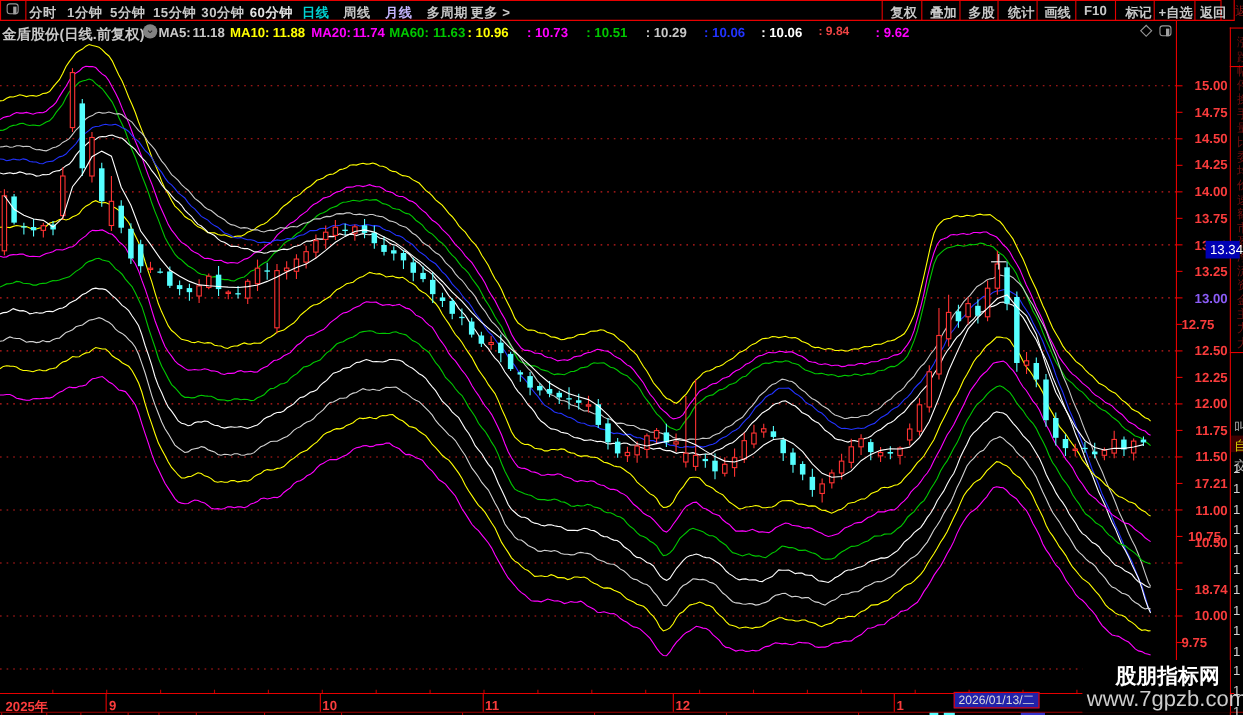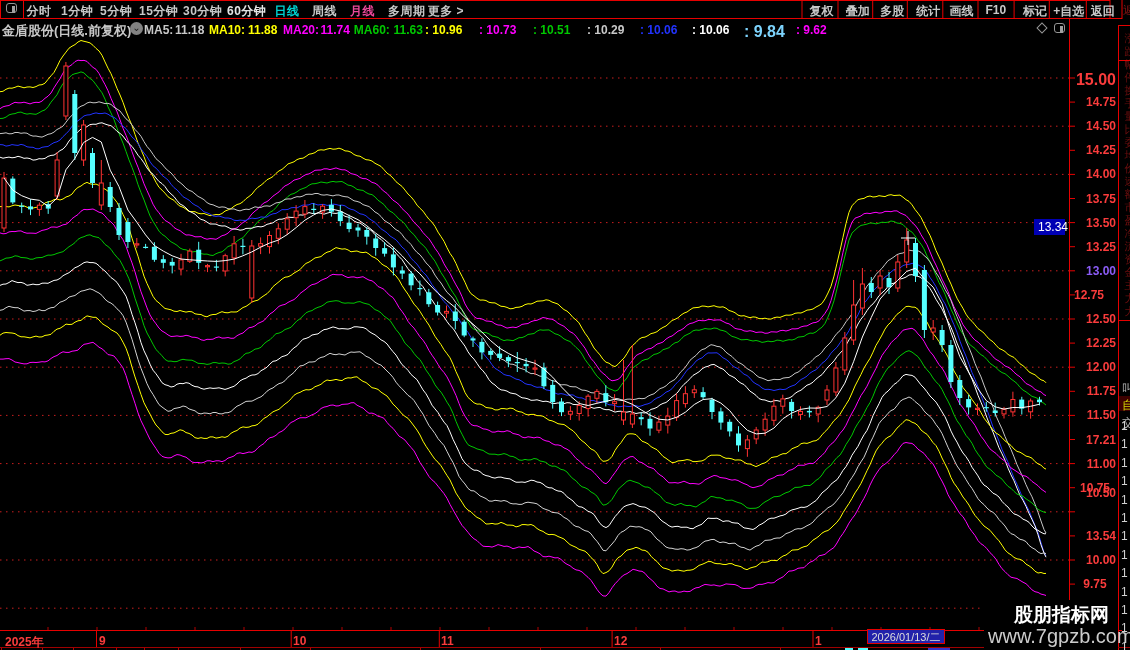--- a/index.html
+++ b/index.html
@@ -412,21 +412,21 @@
 <div style="position:absolute;left:6px;top:3px;width:11px;height:10px;border:1px solid #969696;border-radius:3px"></div>
     <div style="position:absolute;left:12px;top:5.5px;width:3px;height:7px;background:#a0a0a0"></div>
     <div style="position:absolute;left:26.5px;top:2.5px;color:#c8c8c8;font-size:12px;letter-spacing:0.5px;font-weight:bold">分时</div>
     <div style="position:absolute;left:61px;top:2.5px;color:#c8c8c8;font-size:12px;letter-spacing:0.5px;font-weight:bold">1分钟</div>
     <div style="position:absolute;left:100px;top:2.5px;color:#c8c8c8;font-size:12px;letter-spacing:0.5px;font-weight:bold">5分钟</div>
     <div style="position:absolute;left:139px;top:2.5px;color:#c8c8c8;font-size:12px;letter-spacing:0.5px;font-weight:bold">15分钟</div>
     <div style="position:absolute;left:183px;top:2.5px;color:#c8c8c8;font-size:12px;letter-spacing:0.5px;font-weight:bold">30分钟</div>
     <div style="position:absolute;left:227px;top:2.5px;color:#e5e5e5;font-size:12px;letter-spacing:0.5px;font-weight:bold">60分钟</div>
     <div style="position:absolute;left:274.5px;top:2.5px;color:#00d2d2;font-size:12px;letter-spacing:0.5px;font-weight:bold">日线</div>
     <div style="position:absolute;left:312px;top:2.5px;color:#c8c8c8;font-size:12px;letter-spacing:0.5px;font-weight:bold">周线</div>
-    <div style="position:absolute;left:350px;top:2.5px;color:#ec4899;font-size:12px;letter-spacing:0.5px;font-weight:bold">月线</div>
+    <div style="position:absolute;left:350px;top:2.5px;color:#c4b5fd;font-size:12px;letter-spacing:0.5px;font-weight:bold">月线</div>
     <div style="position:absolute;left:388px;top:2.5px;color:#c8c8c8;font-size:12px;letter-spacing:0.5px;font-weight:bold">多周期</div>
     <div style="position:absolute;left:427.7px;top:2.5px;color:#c8c8c8;font-size:12px;letter-spacing:0.5px;font-weight:bold">更多 &gt;</div>
     <div style="position:absolute;left:809.6px;top:2.5px;color:#c8c8c8;font-size:12px;letter-spacing:0;font-weight:bold">复权</div>
     <div style="position:absolute;left:845.7px;top:2.5px;color:#c8c8c8;font-size:12px;letter-spacing:0;font-weight:bold">叠加</div>
     <div style="position:absolute;left:880.3px;top:2.5px;color:#c8c8c8;font-size:12px;letter-spacing:0;font-weight:bold">多股</div>
     <div style="position:absolute;left:916.3px;top:2.5px;color:#c8c8c8;font-size:12px;letter-spacing:0;font-weight:bold">统计</div>
     <div style="position:absolute;left:949.4px;top:2.5px;color:#c8c8c8;font-size:12px;letter-spacing:0;font-weight:bold">画线</div>
     <div style="position:absolute;left:985.5px;top:2.5px;color:#c8c8c8;font-size:12px;letter-spacing:0;font-weight:bold">F10</div>
     <div style="position:absolute;left:1023.1px;top:2.5px;color:#c8c8c8;font-size:12px;letter-spacing:0;font-weight:bold">标记</div>
     <div style="position:absolute;left:1053.2px;top:2.5px;color:#c8c8c8;font-size:12px;letter-spacing:0;font-weight:bold">+自选</div>
@@ -440,48 +440,48 @@
     <div style="position:absolute;left:283px;top:22.5px;color:#ff00ff;font-size:12px;letter-spacing:0;font-weight:bold">MA20:</div>
     <div style="position:absolute;left:320.6px;top:22.5px;color:#ff00ff;font-size:12px;letter-spacing:0;font-weight:bold">11.74</div>
     <div style="position:absolute;left:353.8px;top:22.5px;color:#00c800;font-size:12px;letter-spacing:0;font-weight:bold">MA60:</div>
     <div style="position:absolute;left:393.6px;top:22.5px;color:#00c800;font-size:12px;letter-spacing:0;font-weight:bold">11.63</div>
     <div style="position:absolute;left:425px;top:22.5px;color:#ffff00;font-size:12px;letter-spacing:0;font-weight:bold">: 10.96</div>
     <div style="position:absolute;left:479px;top:22.5px;color:#ff00ff;font-size:12px;letter-spacing:0;font-weight:bold">: 10.73</div>
     <div style="position:absolute;left:533px;top:22.5px;color:#00c800;font-size:12px;letter-spacing:0;font-weight:bold">: 10.51</div>
     <div style="position:absolute;left:587px;top:22.5px;color:#c8c8c8;font-size:12px;letter-spacing:0;font-weight:bold">: 10.29</div>
     <div style="position:absolute;left:640px;top:22.5px;color:#2233ff;font-size:12px;letter-spacing:0;font-weight:bold">: 10.06</div>
     <div style="position:absolute;left:692px;top:22.5px;color:#ffffff;font-size:12px;letter-spacing:0;font-weight:bold">: 10.06</div>
-    <div style="position:absolute;left:744px;top:22.5px;color:#7dd3fc;font-size:16px;letter-spacing:0;font-weight:bold">: 9.84</div>
+    <div style="position:absolute;left:744px;top:22.5px;color:#ef4444;font-size:11px;letter-spacing:0;font-weight:bold">: 9.84</div>
     <div style="position:absolute;left:796px;top:22.5px;color:#ff00ff;font-size:12px;letter-spacing:0;font-weight:bold">: 9.62</div>
     <div style="position:absolute;left:1038px;top:24px;width:8px;height:8px;border:1px solid #969696;transform:rotate(45deg)"></div>
     <div style="position:absolute;left:1054px;top:23px;width:11px;height:10px;border:1px solid #969696;border-radius:3px"></div>
     <div style="position:absolute;left:1060px;top:25.5px;width:3px;height:7px;background:#a0a0a0"></div>
-    <div style="position:absolute;left:1074px;top:71.0px;color:#fa3c3c;font-size:16px;letter-spacing:0;font-weight:bold;width:42px;text-align:right">15.00</div>
+    <div style="position:absolute;left:1074px;top:71.0px;color:#fa3c3c;font-size:12px;letter-spacing:0;font-weight:bold;width:42px;text-align:right">15.00</div>
     <div style="position:absolute;left:1074px;top:95.1px;color:#fa3c3c;font-size:12px;letter-spacing:0;font-weight:bold;width:42px;text-align:right">14.75</div>
     <div style="position:absolute;left:1074px;top:119.2px;color:#fa3c3c;font-size:12px;letter-spacing:0;font-weight:bold;width:42px;text-align:right">14.50</div>
     <div style="position:absolute;left:1074px;top:143.3px;color:#fa3c3c;font-size:12px;letter-spacing:0;font-weight:bold;width:42px;text-align:right">14.25</div>
     <div style="position:absolute;left:1074px;top:167.4px;color:#fa3c3c;font-size:12px;letter-spacing:0;font-weight:bold;width:42px;text-align:right">14.00</div>
     <div style="position:absolute;left:1074px;top:191.5px;color:#fa3c3c;font-size:12px;letter-spacing:0;font-weight:bold;width:42px;text-align:right">13.75</div>
     <div style="position:absolute;left:1074px;top:215.60000000000002px;color:#fa3c3c;font-size:12px;letter-spacing:0;font-weight:bold;width:42px;text-align:right">13.50</div>
     <div style="position:absolute;left:1074px;top:239.70000000000002px;color:#fa3c3c;font-size:12px;letter-spacing:0;font-weight:bold;width:42px;text-align:right">13.25</div>
     <div style="position:absolute;left:1074px;top:263.8px;color:#8b5cf6;font-size:12px;letter-spacing:0;font-weight:bold;width:42px;text-align:right">13.00</div>
     <div style="position:absolute;left:1074px;top:287.9px;color:#fa3c3c;font-size:12px;letter-spacing:0;font-weight:bold;width:42px;text-align:left">12.75</div>
     <div style="position:absolute;left:1074px;top:312.0px;color:#fa3c3c;font-size:12px;letter-spacing:0;font-weight:bold;width:42px;text-align:right">12.50</div>
     <div style="position:absolute;left:1074px;top:336.1px;color:#fa3c3c;font-size:12px;letter-spacing:0;font-weight:bold;width:42px;text-align:right">12.25</div>
     <div style="position:absolute;left:1074px;top:360.20000000000005px;color:#fa3c3c;font-size:12px;letter-spacing:0;font-weight:bold;width:42px;text-align:right">12.00</div>
     <div style="position:absolute;left:1074px;top:384.3px;color:#fa3c3c;font-size:12px;letter-spacing:0;font-weight:bold;width:42px;text-align:right">11.75</div>
     <div style="position:absolute;left:1074px;top:408.40000000000003px;color:#fa3c3c;font-size:12px;letter-spacing:0;font-weight:bold;width:42px;text-align:right">11.50</div>
     <div style="position:absolute;left:1074px;top:432.5px;color:#fa3c3c;font-size:12px;letter-spacing:0;font-weight:bold;width:42px;text-align:right">17.21</div>
     <div style="position:absolute;left:1074px;top:456.6px;color:#fa3c3c;font-size:12px;letter-spacing:0;font-weight:bold;width:42px;text-align:right">11.00</div>
     <div style="position:absolute;left:1074px;top:480.70000000000005px;color:#fa3c3c;font-size:12px;letter-spacing:0;font-weight:bold;width:42px;text-align:center">10.75</div>
     <div style="position:absolute;left:1074px;top:486px;color:#fa3c3c;font-size:12px;letter-spacing:0;font-weight:bold;width:42px;text-align:right">10.50</div>
-    <div style="position:absolute;left:1074px;top:528.9000000000001px;color:#fa3c3c;font-size:12px;letter-spacing:0;font-weight:bold;width:42px;text-align:right">13.54</div>
+    <div style="position:absolute;left:1074px;top:528.9000000000001px;color:#fa3c3c;font-size:12px;letter-spacing:0;font-weight:bold;width:42px;text-align:right">18.74</div>
     <div style="position:absolute;left:1074px;top:553.0px;color:#fa3c3c;font-size:12px;letter-spacing:0;font-weight:bold;width:42px;text-align:right">10.00</div>
-    <div style="position:absolute;left:1074px;top:577.1px;color:#fa3c3c;font-size:12px;letter-spacing:0;font-weight:bold;width:42px;text-align:center">9.75</div>
-    <div style="position:absolute;left:1034px;top:219px;width:31px;height:16px;background:#0000b4;color:#ffffff;font-size:12px;line-height:16px;padding-left:4px">13.34</div>
+    <div style="position:absolute;left:1074px;top:577.1px;color:#fa3c3c;font-size:12px;letter-spacing:0;font-weight:bold;width:42px;text-align:left">9.75</div>
+    <div style="position:absolute;left:1096px;top:219px;width:31px;height:16px;background:#0000b4;color:#ffffff;font-size:12px;line-height:16px;padding-left:4px">13.34</div>
     <div style="position:absolute;left:5px;top:633.5px;color:#fa3c3c;font-size:12px;letter-spacing:0;font-weight:bold">2025年</div>
     <div style="position:absolute;left:99px;top:633.5px;color:#fa3c3c;font-size:12px;letter-spacing:0;font-weight:bold">9</div>
     <div style="position:absolute;left:293px;top:633.5px;color:#fa3c3c;font-size:12px;letter-spacing:0;font-weight:bold">10</div>
     <div style="position:absolute;left:441px;top:633.5px;color:#fa3c3c;font-size:12px;letter-spacing:0;font-weight:bold">11</div>
     <div style="position:absolute;left:614px;top:633.5px;color:#fa3c3c;font-size:12px;letter-spacing:0;font-weight:bold">12</div>
     <div style="position:absolute;left:815px;top:633.5px;color:#fa3c3c;font-size:12px;letter-spacing:0;font-weight:bold">1</div>
     <div style="position:absolute;left:867px;top:629px;width:78px;height:15px;background:#2222aa;border:1px solid #e60000;color:#dcdcdc;font-size:11px;line-height:14px;text-align:center">2026/01/13/二</div>
     <div style="position:absolute;left:1014px;top:602px;color:#ffffff;font-size:19px;letter-spacing:0;font-weight:bold">股朋指标网</div>
     <div style="position:absolute;left:988px;top:625px;color:#cccccc;font-size:20px;letter-spacing:0">www.7gpzb.com</div>
 </div>

